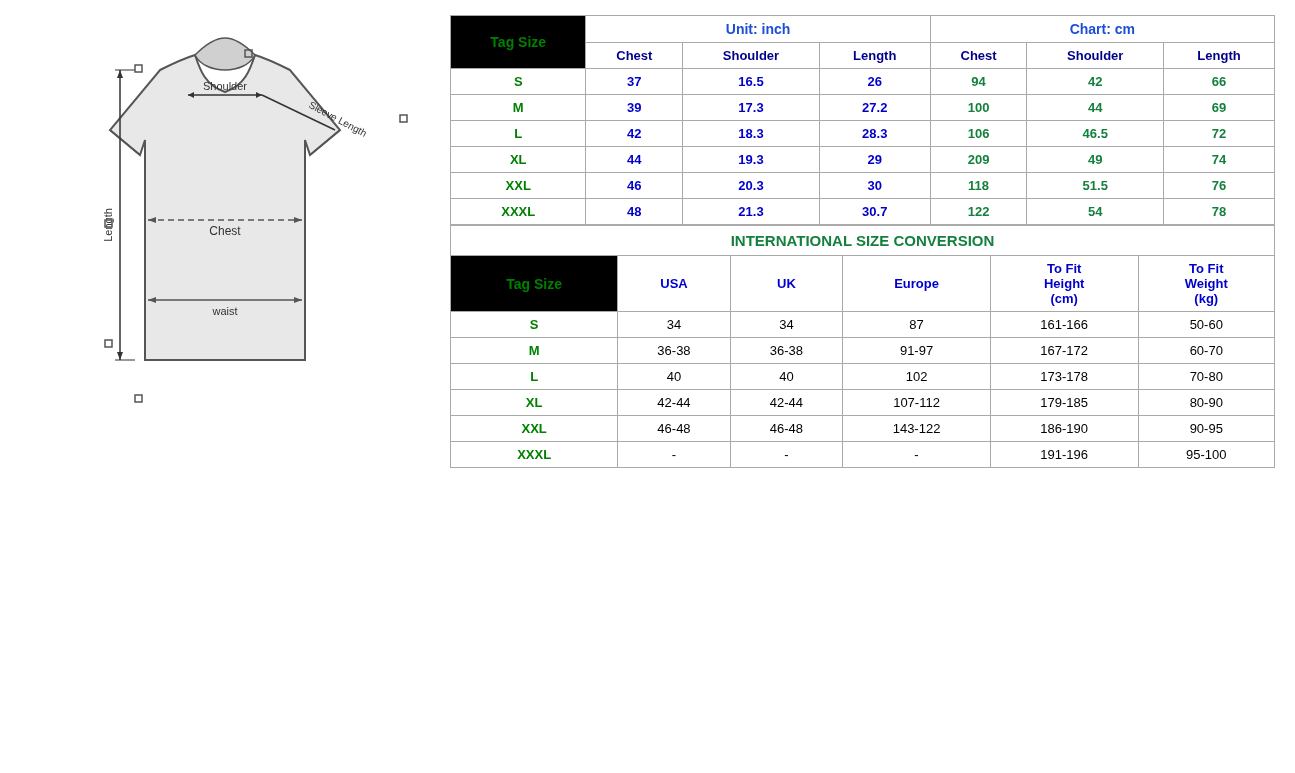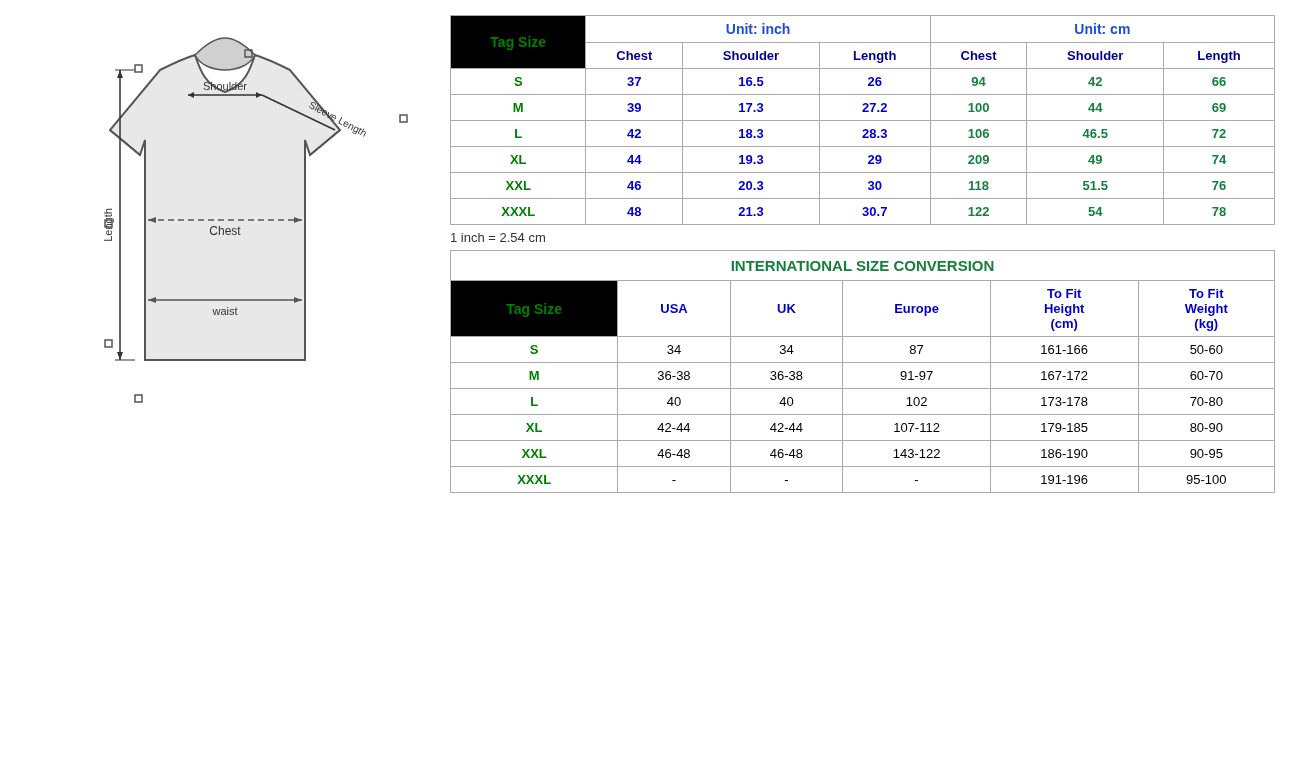--- a/index.html
+++ b/index.html
@@ -171,21 +171,21 @@
 </div>
 
 <div class="right-panel">
 
 
   <table>
     <thead>
       <tr>
         <th rowspan="2" class="tag-size-header">Tag Size</th>
         <th colspan="3" class="unit-header">Unit: inch</th>
-        <th colspan="3" class="unit-header">Unit: cm</th>
+        <th colspan="3" class="unit-header">Chart: cm</th>
       </tr>
       <tr>
         <th class="col-header">Chest</th>
         <th class="col-header">Shoulder</th>
         <th class="col-header">Length</th>
         <th class="col-header">Chest</th>
         <th class="col-header">Shoulder</th>
         <th class="col-header">Length</th>
       </tr>
     </thead>
@@ -240,21 +240,20 @@
     <td class="size-value-blue">48</td>
     <td class="size-value-blue">21.3</td>
     <td class="size-value-blue">30.7</td>
     <td class="size-value-red">122</td>
     <td class="size-value-red">54</td>
     <td class="size-value-red">78</td>
   </tr>
       </tbody>
   </table>
 
-  <p class="inch-note">1 inch = 2.54 cm</p>
 
   <table>
     <thead>
       <tr>
         <th colspan="6" class="conversion-title">INTERNATIONAL SIZE CONVERSION</th>
       </tr>
       <tr>
         <th class="tag-size-header">Tag Size</th>
         <th class="conversion-header">USA</th>
         <th class="conversion-header">UK</th>

